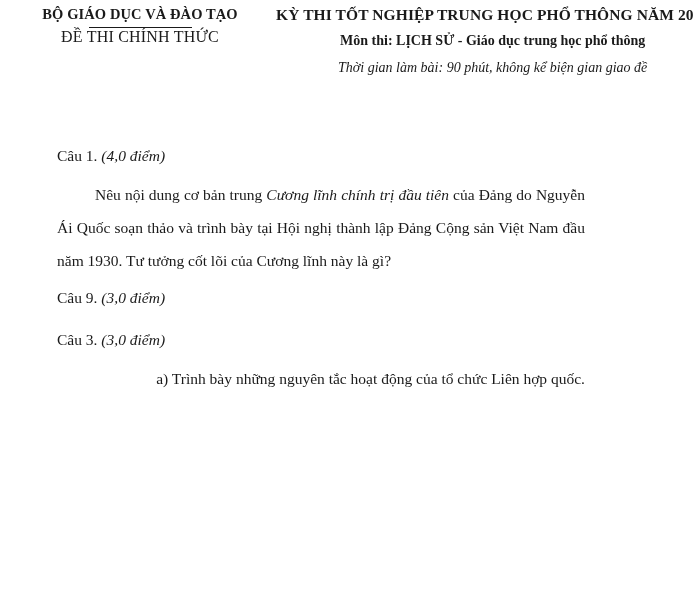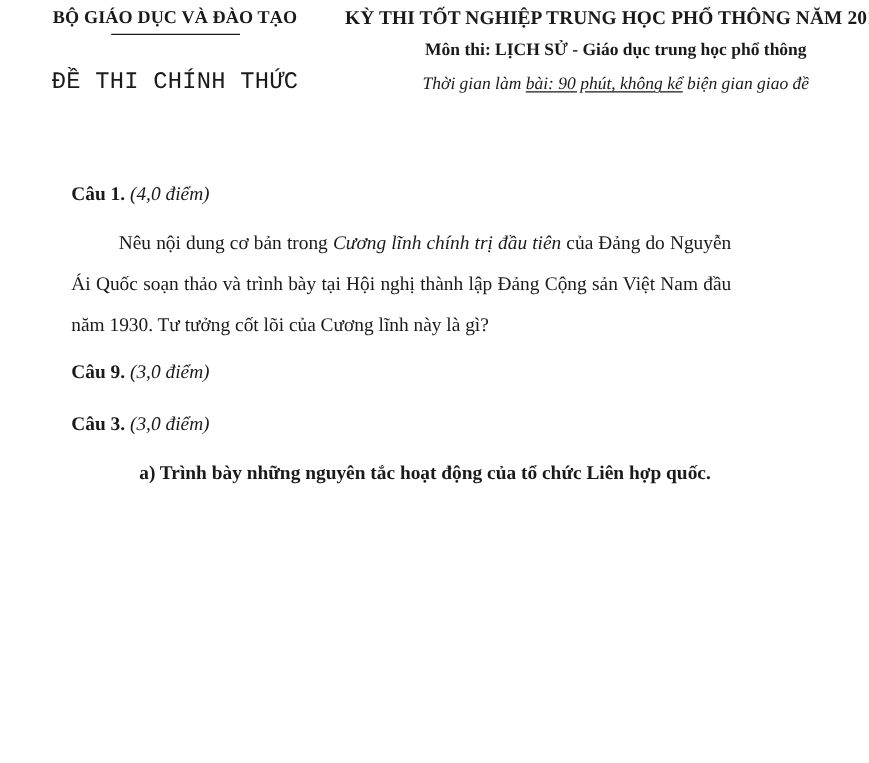--- a/index.html
+++ b/index.html
@@ -49,25 +49,23 @@
     line-height: 1.15;
     white-space: nowrap;
   }
   .ministry-rule {
     width: 103px;
     height: 1px;
     background: #1a1a1a;
     margin: 4px auto 0 auto;
   }
   .official {
-    font-size: 19px;
+    font-size: 16px;
     letter-spacing: 0.2px;
-    margin-top: 26px;
     white-space: nowrap;
-    font-family: Liberation Mono, monospace;
   }
 
   .exam-title {
     font-weight: bold;
     font-size: 15.5px;
     line-height: 1.2;
     white-space: nowrap;
     letter-spacing: 0.1px;
   }
   .subject-line {
@@ -78,57 +76,55 @@
     white-space: nowrap;
   }
   .duration-line {
     font-style: italic;
     font-size: 14px;
     line-height: 1.2;
     margin-top: 11px;
     white-space: nowrap;
   }
   .duration-line .ul {
-    text-decoration: underline;
     text-underline-offset: 2px;
   }
 
   
   .content {
     position: absolute;
     left: 57px;
     right: 47px;
     top: 148px;
   }
 
   .q-head {
     font-size: 15.5px;
     line-height: 1.0;
     margin: 0 0 0 0;
     white-space: nowrap;
   }
   .q-head .q-label {
-    font-weight: bold;
+    font-weight: normal;
   }
   .q-head .q-points {
     font-style: italic;
     font-weight: normal;
   }
 
   .para {
     font-size: 15.5px;
     line-height: 33px;
     text-align: justify;
     text-justify: inter-word;
     text-indent: 38px;
     margin: 0;
   }
   .para.no-justify {
-    text-align: center;
-    font-weight: bold;
+    text-align: right;
   }
   .para em {
     font-style: italic;
   }
 
   .gap-after-head { height: 14px; }
   .gap-after-para { height: 13px; }
 
   
   .footer {
@@ -160,21 +156,21 @@
       <div class="subject-line">Môn thi: LỊCH SỬ - Giáo dục trung học phổ thông</div>
       <div class="duration-line"><span>Thời gian làm </span><span class="ul">bài: 90 phút, không kể</span><span> biện gian giao đề</span></div>
     </div>
 
   </div>
 
   <div class="content">
 
     <div class="q-head"><span class="q-label">Câu 1.</span> <span class="q-points">(4,0 điểm)</span></div>
     <div class="gap-after-head"></div>
-    <p class="para"><span>Nêu nội dung cơ bản trong </span><em>Cương lĩnh chính trị đầu tiên</em><span> của Đảng do Nguyễn Ái Quốc soạn thảo và trình bày tại Hội nghị thành lập Đảng Cộng sản Việt Nam đầu năm 1930. Tư tưởng cốt lõi của Cương lĩnh này là gì?</span></p>
+    <p class="para"><span>Nêu nội dung cơ bản trung </span><em>Cương lĩnh chính trị đầu tiên</em><span> của Đảng do Nguyễn Ái Quốc soạn thảo và trình bày tại Hội nghị thành lập Đảng Cộng sản Việt Nam đầu năm 1930. Tư tưởng cốt lõi của Cương lĩnh này là gì?</span></p>
     <div class="gap-after-para"></div>
 
     <div class="q-head"><span class="q-label">Câu 9.</span> <span class="q-points">(3,0 điểm)</span></div>
     <div class="gap-after-head"></div>
     <div class="gap-after-para"></div>
 
     <div class="q-head"><span class="q-label">Câu 3.</span> <span class="q-points">(3,0 điểm)</span></div>
     <div class="gap-after-head"></div>
     <p class="para no-justify">a) Trình bày những nguyên tắc hoạt động của tổ chức Liên hợp quốc.</p>
 

